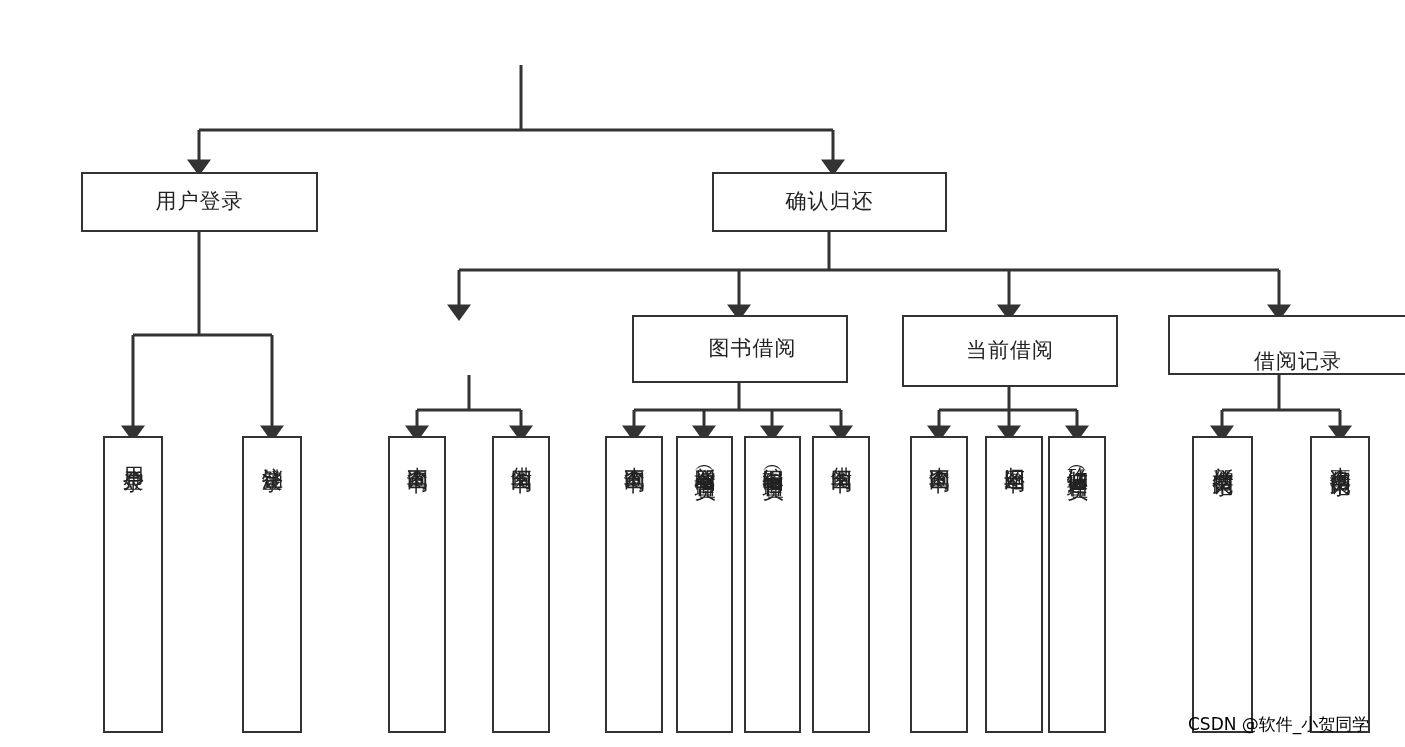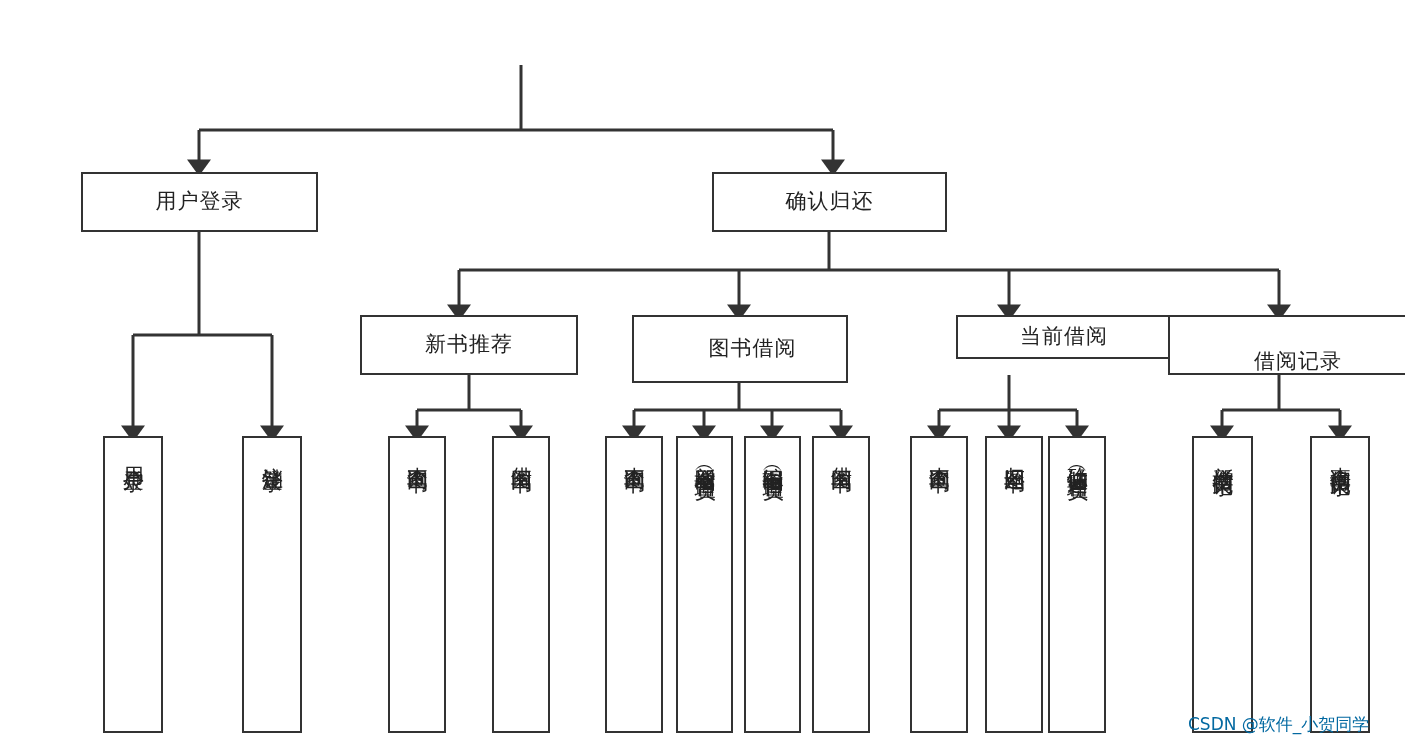--- a/index.html
+++ b/index.html
@@ -55,21 +55,21 @@
     line-height: 1.18;
     letter-spacing: 2px;
     white-space: nowrap;
     color: #222222;
   }
   #watermark {
     position: absolute;
     left: 1188px;
     top: 713px;
     font-size: 17px;
-    color: #0369a1;
+    color: #000000;
     white-space: nowrap;
     z-index: 5;
     font-family: "DejaVu Sans", "Liberation Sans", sans-serif;
   }
 </style>
 </head>
 <body>
 
 <div id="canvas">
 
@@ -125,29 +125,26 @@
 
 
   <div class="node node-h" style="left:81px; top:172px; width:237px; height:60px;">
     <span>用户登录</span>
   </div>
 
   <div class="node node-h" style="left:712px; top:172px; width:235px; height:60px;">
     <span>确认归还</span>
   </div>
 
-  <div class="node node-h" style="left:360px; top:315px; width:218px; height:60px;">
-    <span>新书推荐</span>
-  </div>
 
   <div class="node node-h" style="left:632px; top:315px; width:216px; height:68px;padding-left:25px;">
     <span>图书借阅</span>
   </div>
 
-  <div class="node node-h" style="left:956px; top:315px; width:216px; height:44px;text-align:right;">
+  <div class="node node-h" style="left:902px; top:315px; width:216px; height:72px;text-align:right;">
     <span>当前借阅</span>
   </div>
 
   <div class="node node-h" style="left:1168px; top:315px; width:260px; height:60px;align-items:flex-end;">
     <span>借阅记录</span>
   </div>
 
   <div class="node node-v" style="left:103px; top:436px; width:60px; height:297px;">
     <span class="vtext">用户登录</span>
   </div>

